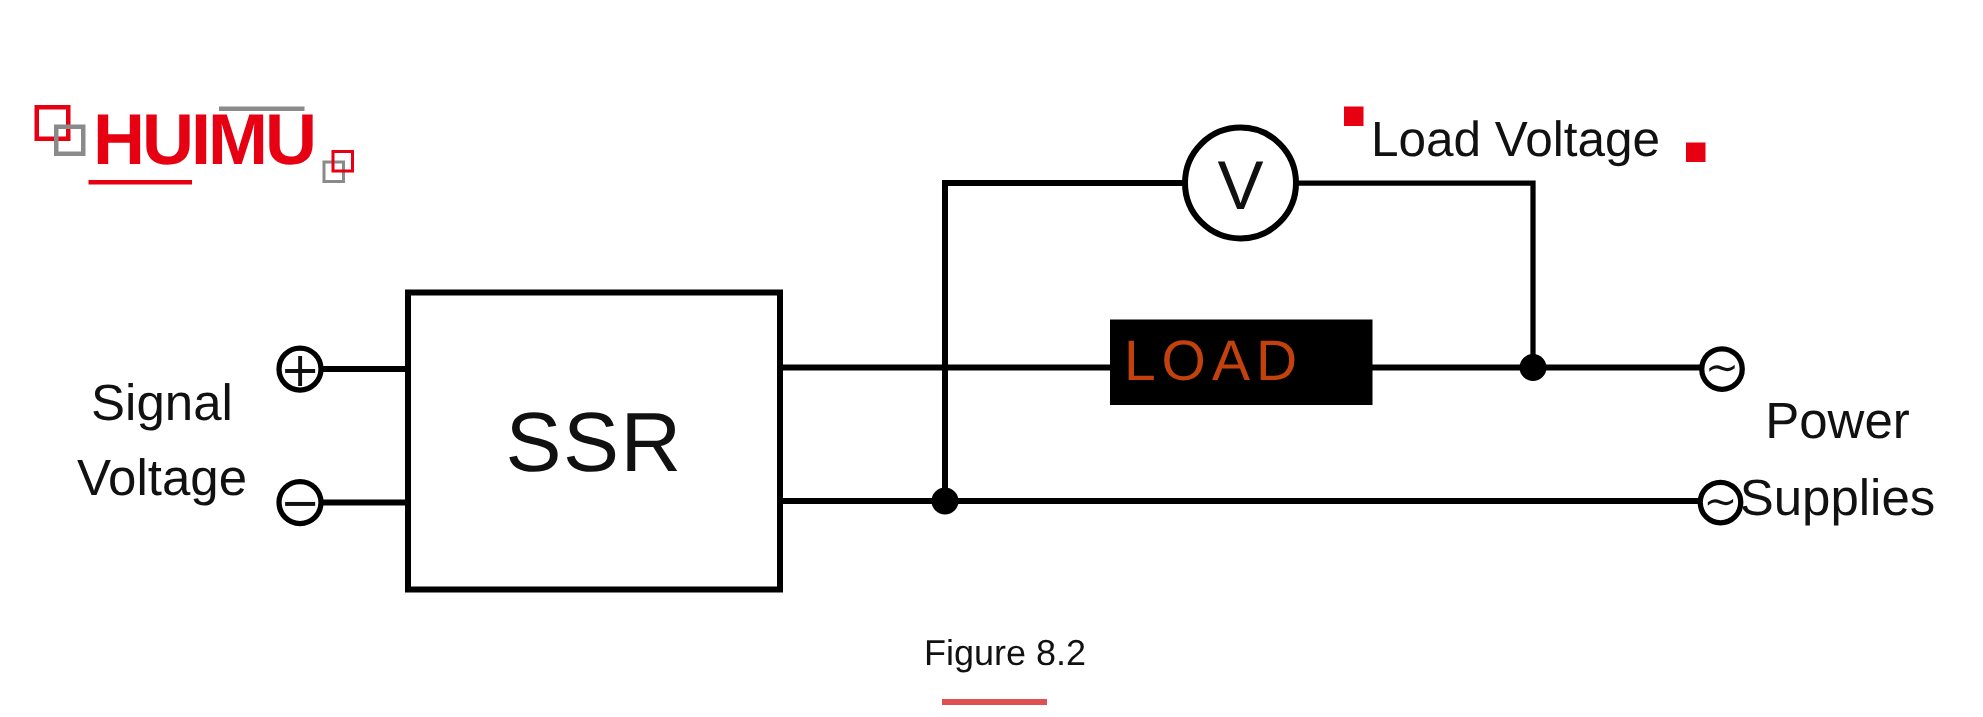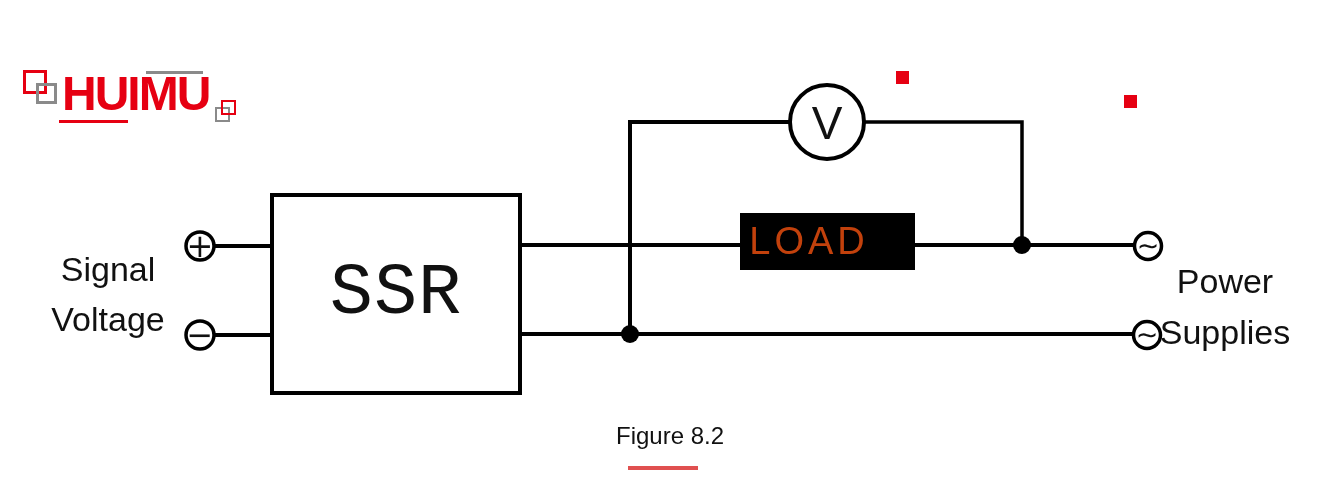--- a/index.html
+++ b/index.html
@@ -3,21 +3,21 @@
 <meta charset="utf-8">
 <style>
   html,body{margin:0;padding:0;background:#ffffff;}
   body{font-family:"Liberation Sans","DejaVu Sans",sans-serif;color:#111;}
   .canvas{position:relative;width:1322px;height:478px;background:#fff;overflow:hidden;margin-top:32px;}
   .canvas svg{position:absolute;left:0;top:0;}
 
   
   .lbl{position:absolute;white-space:nowrap;color:#111;}
   .control-label{left:30px;top:212px;width:156px;text-align:center;font-size:34px;line-height:50px;}
-  .ssr-label{left:272px;top:163px;width:248px;height:198px;display:flex;align-items:center;justify-content:center;font-size:72px;letter-spacing:1px;font-family:Liberation Mono, monospace;}
+  .ssr-label{left:272px;top:163px;width:248px;height:198px;display:flex;align-items:center;justify-content:center;font-size:56px;letter-spacing:1px;}
   .vmeter-label{left:797px;top:62px;width:60px;height:58px;line-height:58px;text-align:center;font-size:46px;}
   .load-label{left:740px;top:181px;width:138px;height:57px;display:flex;align-items:center;justify-content:center;color:#c2410c;font-size:38px;letter-spacing:4px;}
   .loadv-label{left:914px;top:42px;font-size:33px;}
   .power-label{left:1145px;top:224px;width:160px;text-align:center;font-size:34px;line-height:51px;}
   .caption-label{left:570px;top:390px;width:200px;text-align:center;font-size:24px;}
 
   .sym{position:absolute;text-align:center;font-family:"DejaVu Sans",sans-serif;}
   .plus-sym{left:182px;top:196px;width:36px;height:36px;line-height:36px;font-size:32px;}
   .minus-sym{left:182px;top:285px;width:36px;height:36px;line-height:36px;font-size:32px;}
   .ac1-sym{left:1130px;top:197px;width:36px;height:34px;line-height:34px;font-size:27px;}
@@ -91,20 +91,21 @@
     <div>Voltage</div>
   </div>
 
   <div class="lbl ssr-label">SSR</div>
 
   <div class="lbl vmeter-label">V</div>
 
   <div class="lbl load-label">LOAD</div>
 
   <div class="redsq redsq-1"></div>
+  <div class="lbl loadv-label">Load Voltage</div>
   <div class="redsq redsq-2"></div>
 
   <div class="lbl power-label">
     <div>Power</div>
     <div>Supplies</div>
   </div>
 
   <div class="sym plus-sym">+</div>
   <div class="sym minus-sym">−</div>
   <div class="sym ac1-sym">∼</div>

